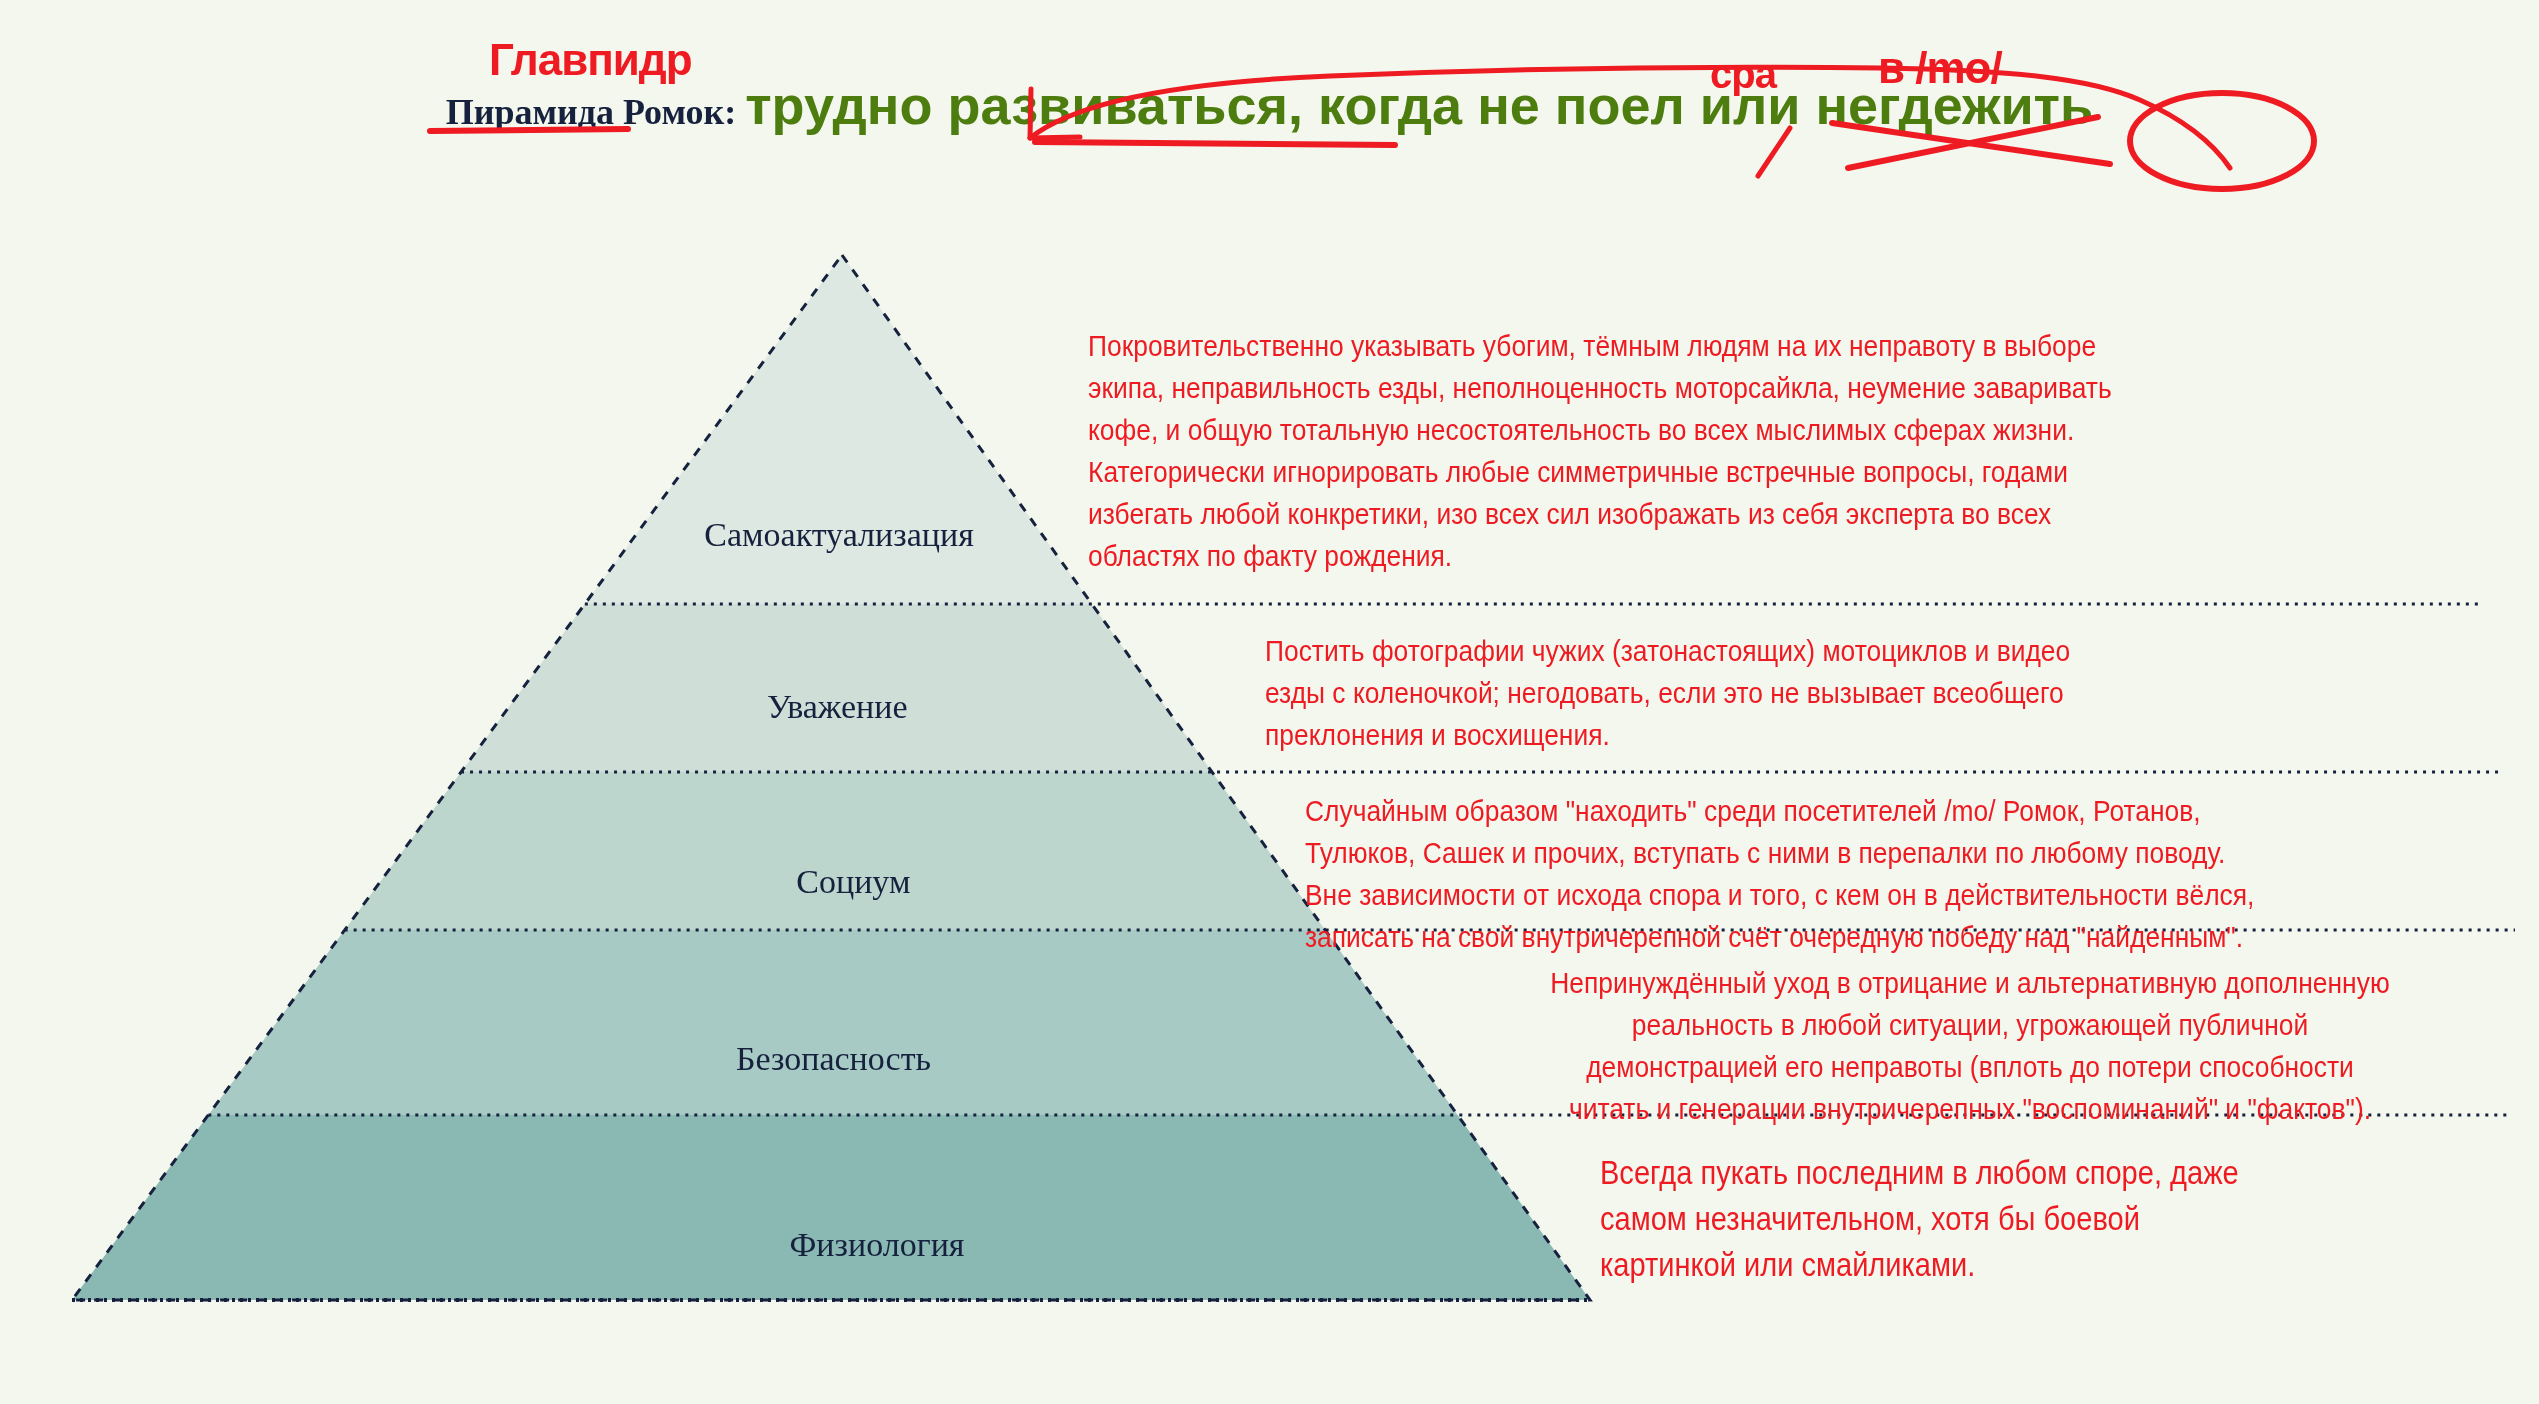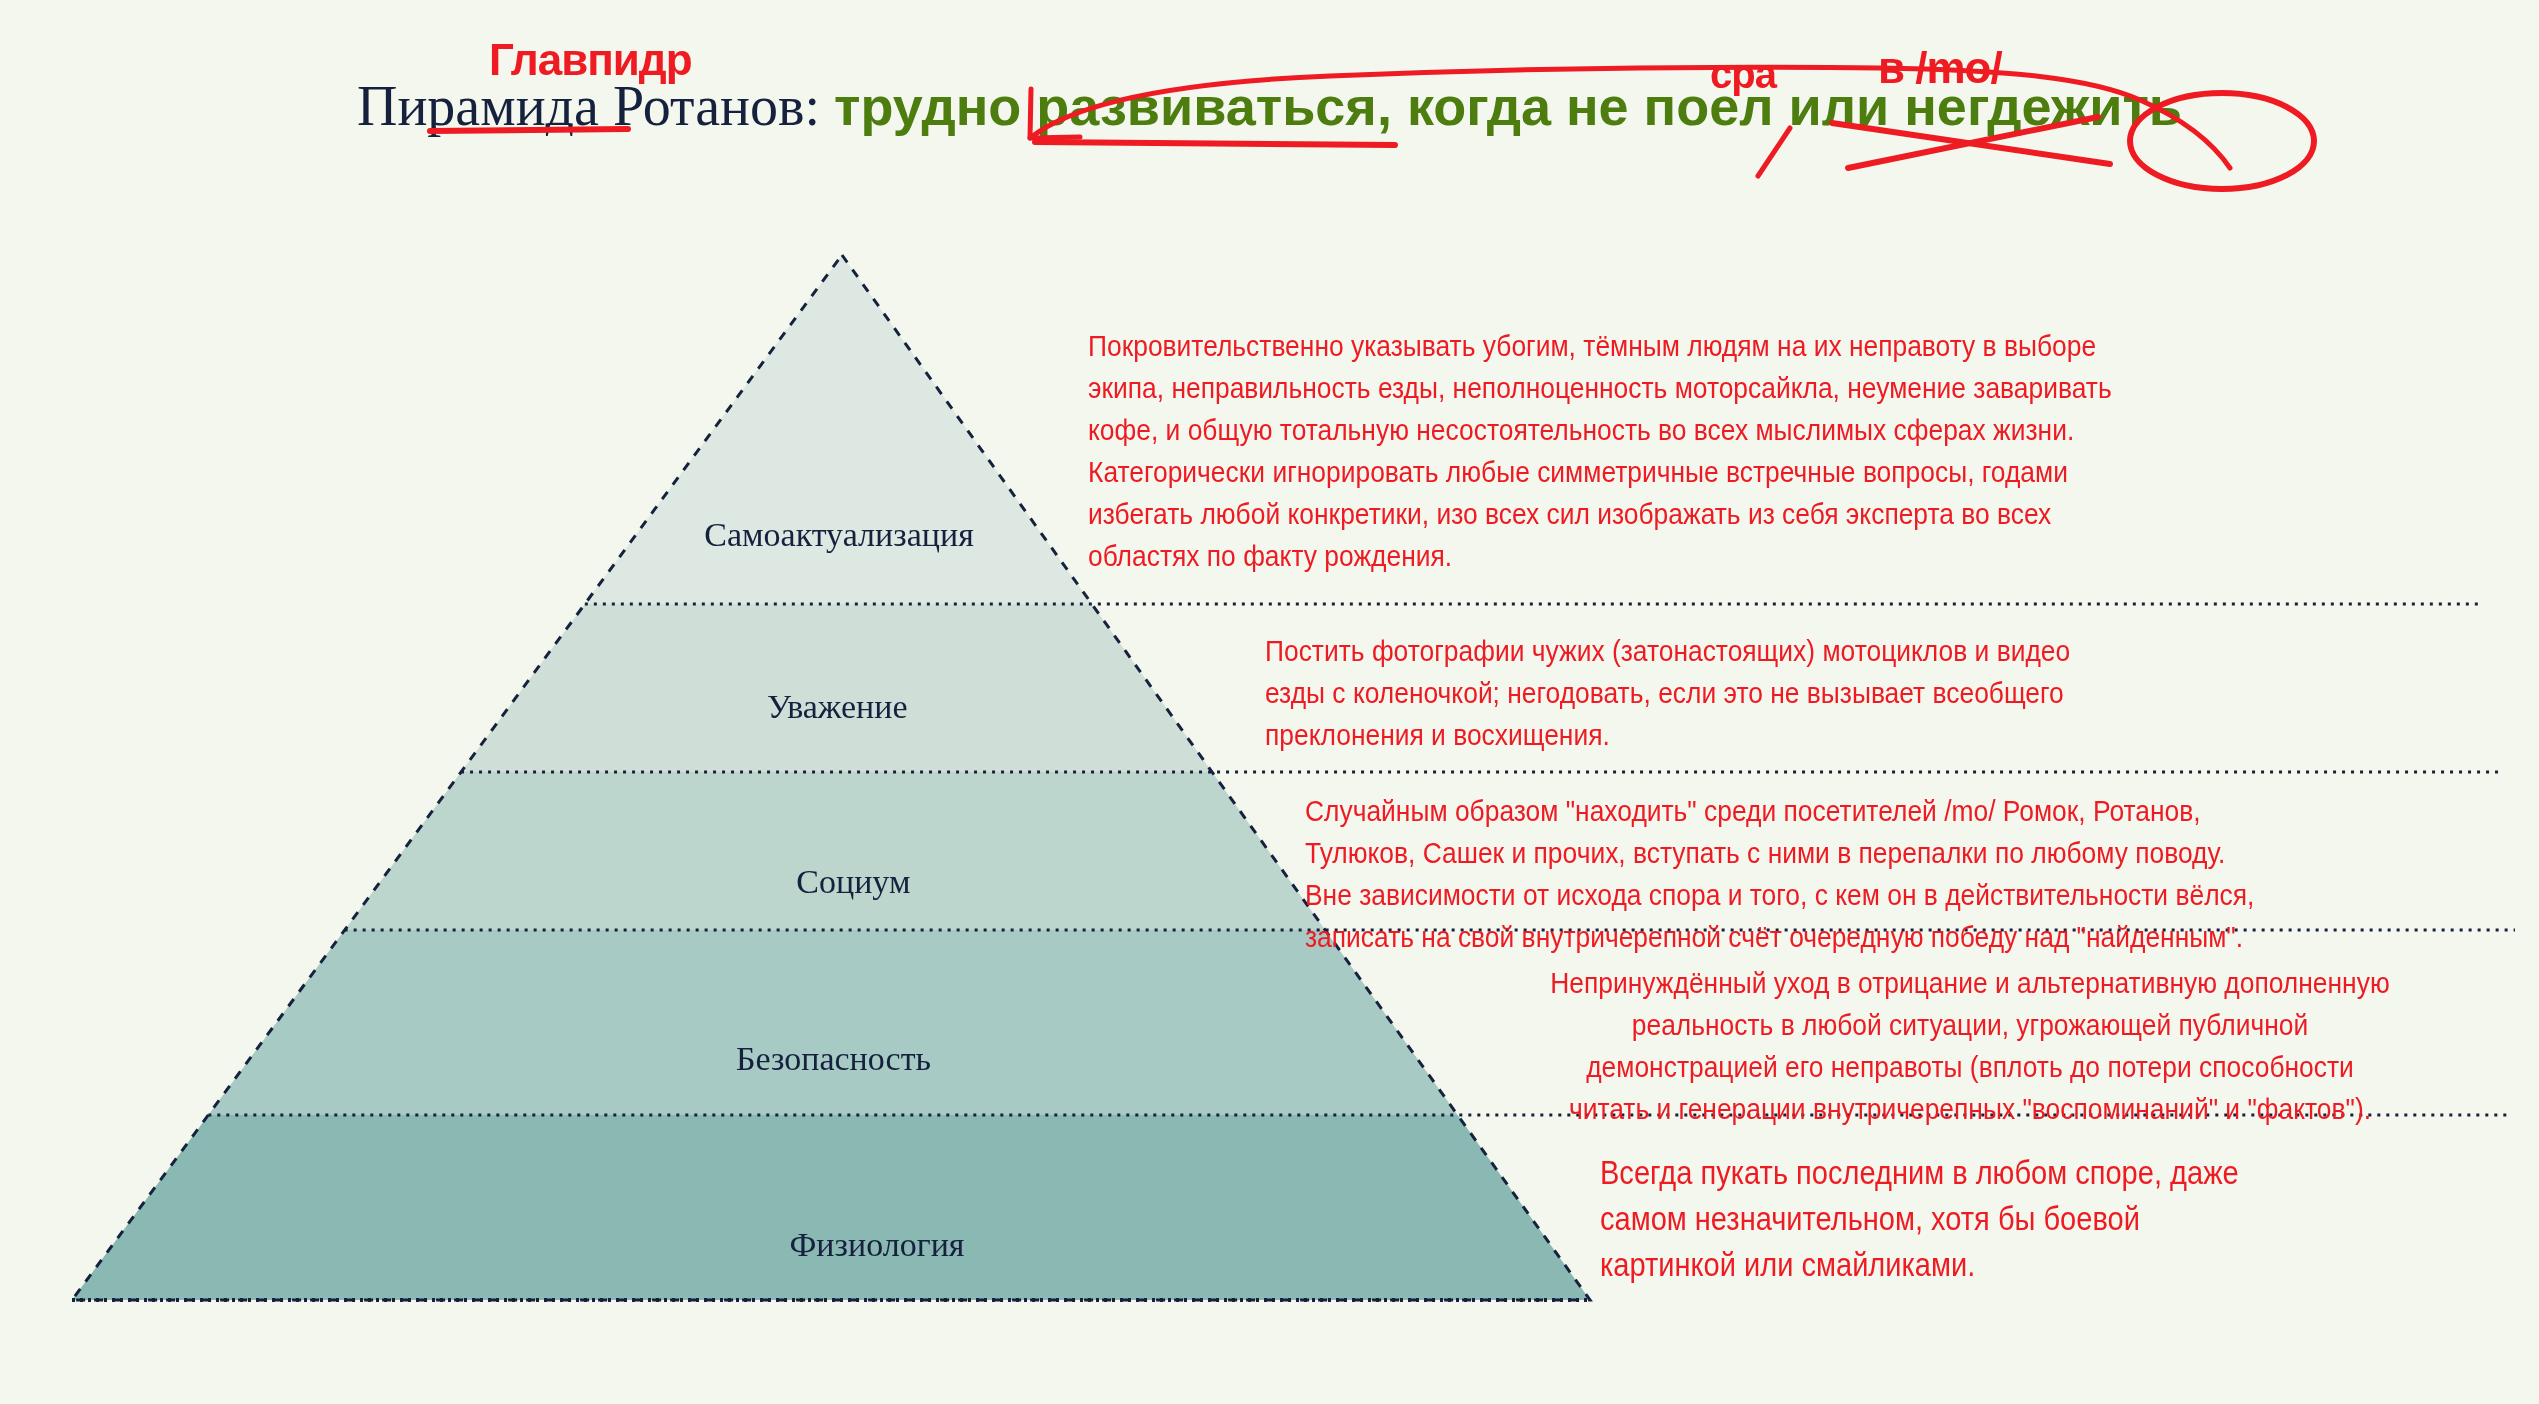--- a/index.html
+++ b/index.html
@@ -13,21 +13,21 @@
   #stage{position:absolute;inset:0;width:2539px;height:1404px;}
 
   
   .title-row{
     position:absolute;left:0;top:78px;width:2539px;
     text-align:center;white-space:nowrap;
     line-height:1;
   }
   .t-serif{
     font-family:"Liberation Serif", serif;
-    font-size:56px;color:#16213e;font-weight:400;
+    font-size:36px;color:#16213e;font-weight:700;
     vertical-align:baseline;
     text-align:right;
   }
   .t-bold{
     font-family:"Liberation Sans", sans-serif;
     font-size:54px;color:#4d7c0f;font-weight:700;
     vertical-align:baseline;
   }
 
   
@@ -124,21 +124,21 @@
 записать на свой внутричерепной счёт очередную победу над "найденным".</div>
   <div class="desc" id="desc-3">Непринуждённый уход в отрицание и альтернативную дополненную
 реальность в любой ситуации, угрожающей публичной
 демонстрацией его неправоты (вплоть до потери способности
 читать и генерации внутричерепных "воспоминаний" и "фактов").</div>
   <div class="desc" id="desc-4">Всегда пукать последним в любом споре, даже
 самом незначительном, хотя бы боевой
 картинкой или смайликами.</div>
 
   <div class="title-row">
-    <span class="t-serif">Пирамида </span><span class="t-serif" id="tw-maslou">Ротанов</span><span class="t-serif">: </span><span class="t-bold">трудно </span><span class="t-bold" id="tw-razv">развиваться</span><span class="t-bold">, когда не поел </span><span class="t-bold" id="tw-negde">или негде</span><span class="t-bold" id="tw-zhit">жить</span>
+    <span class="t-serif">Пирамида </span><span class="t-serif" id="tw-maslou">Ромок</span><span class="t-serif">: </span><span class="t-bold">трудно </span><span class="t-bold" id="tw-razv">развиваться</span><span class="t-bold">, когда не поел </span><span class="t-bold" id="tw-negde">или негде</span><span class="t-bold" id="tw-zhit">жить</span>
   </div>
 
   <div class="ann">
     <span class="hand" id="ann-glavpidr">Главпидр</span>
     <span class="hand" id="ann-sra">сра</span>
     <span class="hand" id="ann-vmo">в /mo/</span>
 
     <svg id="ann-svg" width="2539" height="1404" viewBox="0 0 2539 1404" style="position:absolute;left:0;top:0" xmlns="http://www.w3.org/2000/svg">
 
       <path d="M1030,122 C1075,86 1180,66 1330,60 C1520,52 1720,50 1880,52

